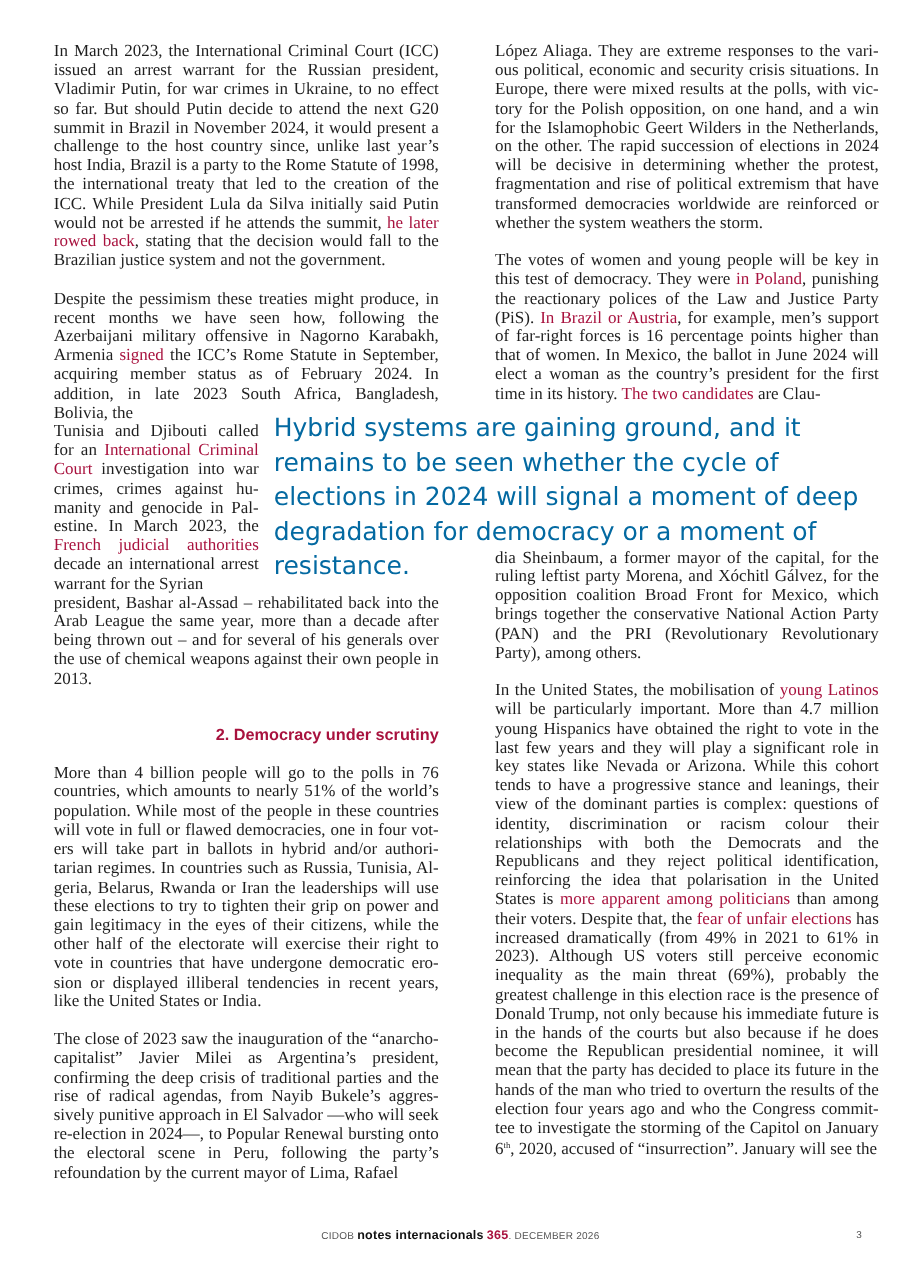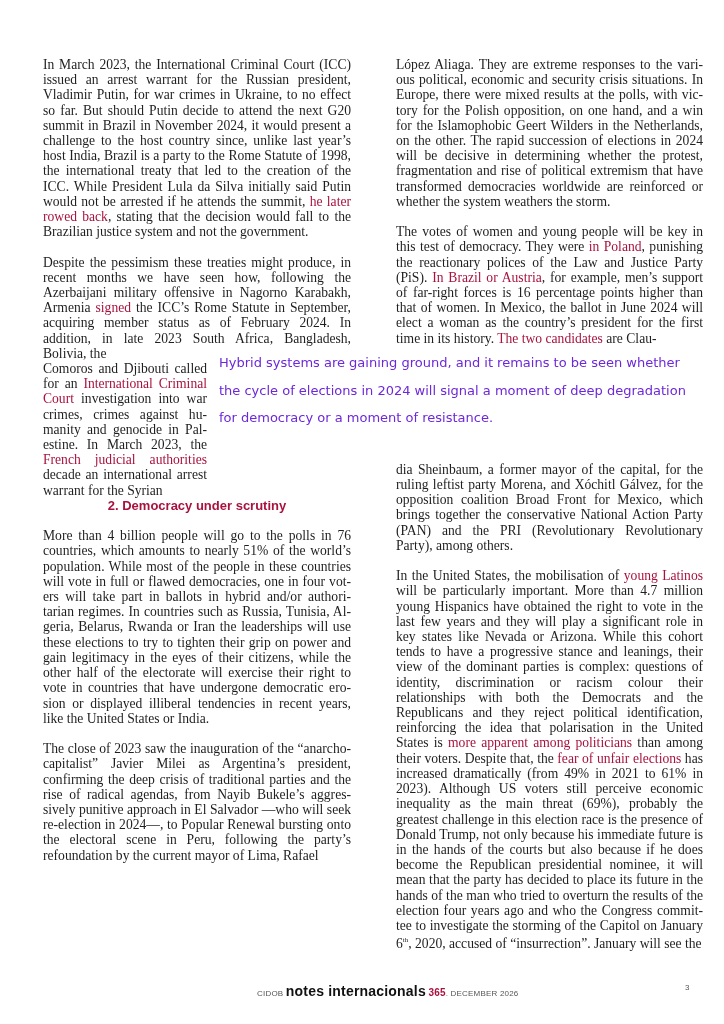--- a/index.html
+++ b/index.html
@@ -5,65 +5,64 @@
   html, body { margin: 0; padding: 0; background: #ffffff; }
   body { width: 724px; height: 1024px; position: relative; overflow: hidden; }
   .col {
     position: absolute;
     font-family: "Liberation Serif", "DejaVu Serif", serif;
     font-size: 13.6px;
     line-height: 15.2px;
     color: #1e1e1e;
     text-align: justify;
     hyphens: manual;
-    margin-top: 24px;
   }
   .col p { margin: 0 0 15.2px 0; }
   .left { left: 43px; top: 33px; width: 308px; }
   .right { left: 396px; top: 33px; width: 307px; }
   .lnk { color: #a8123e; }
   .sect {
     font-family: "Liberation Sans", "DejaVu Sans", sans-serif;
     font-weight: bold;
     color: #a8123e;
     font-size: 13px;
     margin: 0 0 15.2px 0;
-    text-align: center;
+    text-align: right;
   }
   .pull {
     position: absolute;
     left: 219px; top: 329px; width: 470px;
     font-family: "DejaVu Sans", "Liberation Sans", sans-serif;
-    color: #6d28d9;
-    font-size: 13px;
+    color: #0369a1;
+    font-size: 20px;
     line-height: 27.6px;
-    margin-top: 20px;
   }
   .narrow { width: 164px; text-align: justify; }
   .footer {
     position: absolute; left: 257px; top: 983px;
     font-family: "Liberation Sans", "DejaVu Sans", sans-serif;
     font-size: 8px; color: #555; letter-spacing: 0.2px;
   }
-  .footer .brand { font-weight: bold; color: #111; font-size: 14px; }
+  .footer .brand { font-weight: bold; color: #111; font-size: 10px; }
   .footer .num { font-weight: bold; color: #a8123e; font-size: 10px; }
   .pageno {
     position: absolute; left: 685px; top: 983px;
     font-family: "Liberation Sans", "DejaVu Sans", sans-serif;
     font-size: 8px; color: #555;
   }
 </style>
 </head>
 <body>
 
 <div class="col left">
   <p><span>In March 2023, the International Criminal Court (ICC) issued an arrest warrant for the Russian president, Vladimir Putin, for war crimes in Ukraine, to no effect so far. But should Putin decide to attend the next G20 summit in Brazil in November 2024, it would present a challenge to the host country since, unlike last year’s host India, Brazil is a party to the Rome Statute of 1998, the international treaty that led to the creation of the ICC. While President Lula da Silva initially said Putin would not be arrested if he attends the summit, </span><a class="lnk">he later rowed back</a><span>, stating that the decision would fall to the Brazilian justice system and not the government.</span></p>
 
   <p style="margin-bottom:0"><span>Despite the pessimism these treaties might produce, in recent months we have seen how, following the Azerbaijani military offensive in Nagorno Karabakh, Armenia </span><a class="lnk">signed</a><span> the ICC’s Rome Statute in September, acquiring member status as of February 2024. In addition, in late 2023 South Africa, Bangladesh, Bolivia, the</span></p>
-  <div class="narrow"><span>Comoros and Djibouti called for an </span><a class="lnk">International Criminal Court</a><span> investigation into war crimes, crimes against hu­manity and genocide in Pal­estine. In March 2023, the </span><a class="lnk">French judicial authori­ties</a><span> decade an international arrest warrant for the Syrian</span></div>
+  <div class="narrow"><span>Tunisia and Djibouti called for an </span><a class="lnk">International Criminal Court</a><span> investigation into war crimes, crimes against hu­manity and genocide in Pal­estine. In March 2023, the </span><a class="lnk">French judicial authori­ties</a><span> decade an international arrest warrant for the Syrian</span></div>
+  <p style="margin-bottom:30px">president, Bashar al-Assad – rehabilitated back into the Arab League the same year, more than a decade after being thrown out – and for several of his generals over the use of chemical weapons against their own people in 2013.</p>
 
   <div class="sect">2. Democracy under scrutiny</div>
 
   <p>More than 4 billion people will go to the polls in 76 countries, which amounts to nearly 51% of the world’s population. While most of the people in these countries will vote in full or flawed democracies, one in four vot­ers will take part in ballots in hybrid and/or authori­tarian regimes. In countries such as Russia, Tunisia, Al­geria, Belarus, Rwanda or Iran the leaderships will use these elections to try to tighten their grip on power and gain legitimacy in the eyes of their citizens, while the other half of the electorate will exercise their right to vote in countries that have undergone democratic ero­sion or displayed illiberal tendencies in recent years, like the United States or India.</p>
   <p>The close of 2023 saw the inauguration of the “anar­cho-capitalist” Javier Milei as Argentina’s president, confirming the deep crisis of traditional parties and the rise of radical agendas, from Nayib Bukele’s aggres­sively punitive approach in El Salvador —who will seek re-election in 2024—, to Popular Renewal burst­ing onto the electoral scene in Peru, following the par­ty’s refoundation by the current mayor of Lima, Rafael</p>
 </div>
 
 <div class="col right">
   <p>López Aliaga. They are extreme responses to the vari­ous political, economic and security crisis situations. In Europe, there were mixed results at the polls, with vic­tory for the Polish opposition, on one hand, and a win for the Islamophobic Geert Wilders in the Netherlands, on the other. The rapid succession of elections in 2024 will be decisive in determining whether the protest, fragmentation and rise of political extremism that have transformed democracies worldwide are reinforced or whether the system weathers the storm.</p>
 

